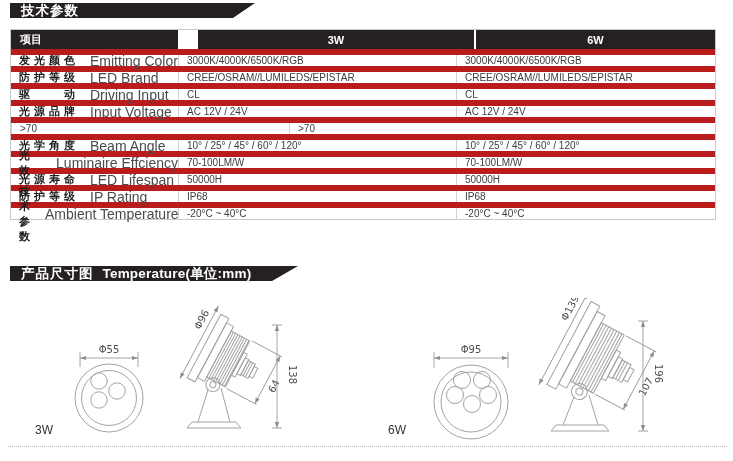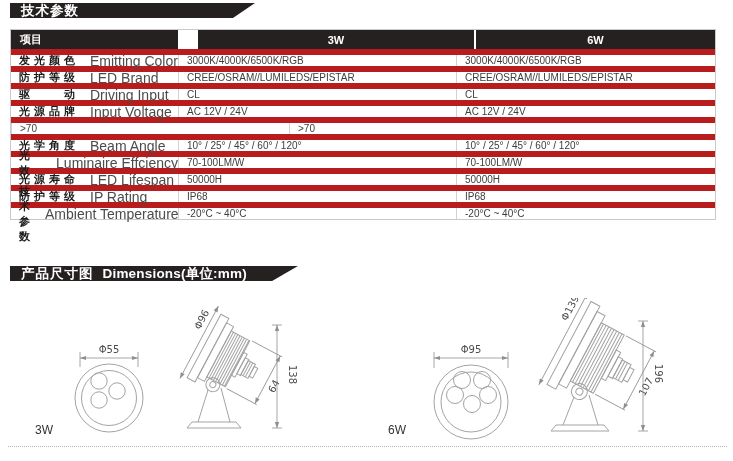--- a/index.html
+++ b/index.html
@@ -136,21 +136,21 @@
           <span class="cn">技术参数</span>
           <span class="en">Ambient Temperature</span>
         </div>
       <div class="c-val c-v3">-20°C ~ 40°C</div>
       <div class="c-val c-v6">-20°C ~ 40°C</div>
     </div>
   </div>
 
   <div class="banner" id="banner-dim">
     <span class="t-cn">产品尺寸图</span>
-    <span class="t-en">Dimensions(单位:mm)</span>
+    <span class="t-en">Temperature(单位:mm)</span>
   </div>
 
   <svg class="draw" id="draw-3w" width="300" height="148" viewBox="0 0 300 148">
 
     <g>
       <text x="79" y="55" text-anchor="middle">Φ55</text>
       <line class="dim" x1="50" y1="60" x2="108" y2="60"></line>
       <line class="dim" x1="50" y1="54" x2="50" y2="69"></line>
       <line class="dim" x1="108" y1="54" x2="108" y2="69"></line>
       <path class="ar" d="M50,60 L56,58 L56,62 Z"></path>

